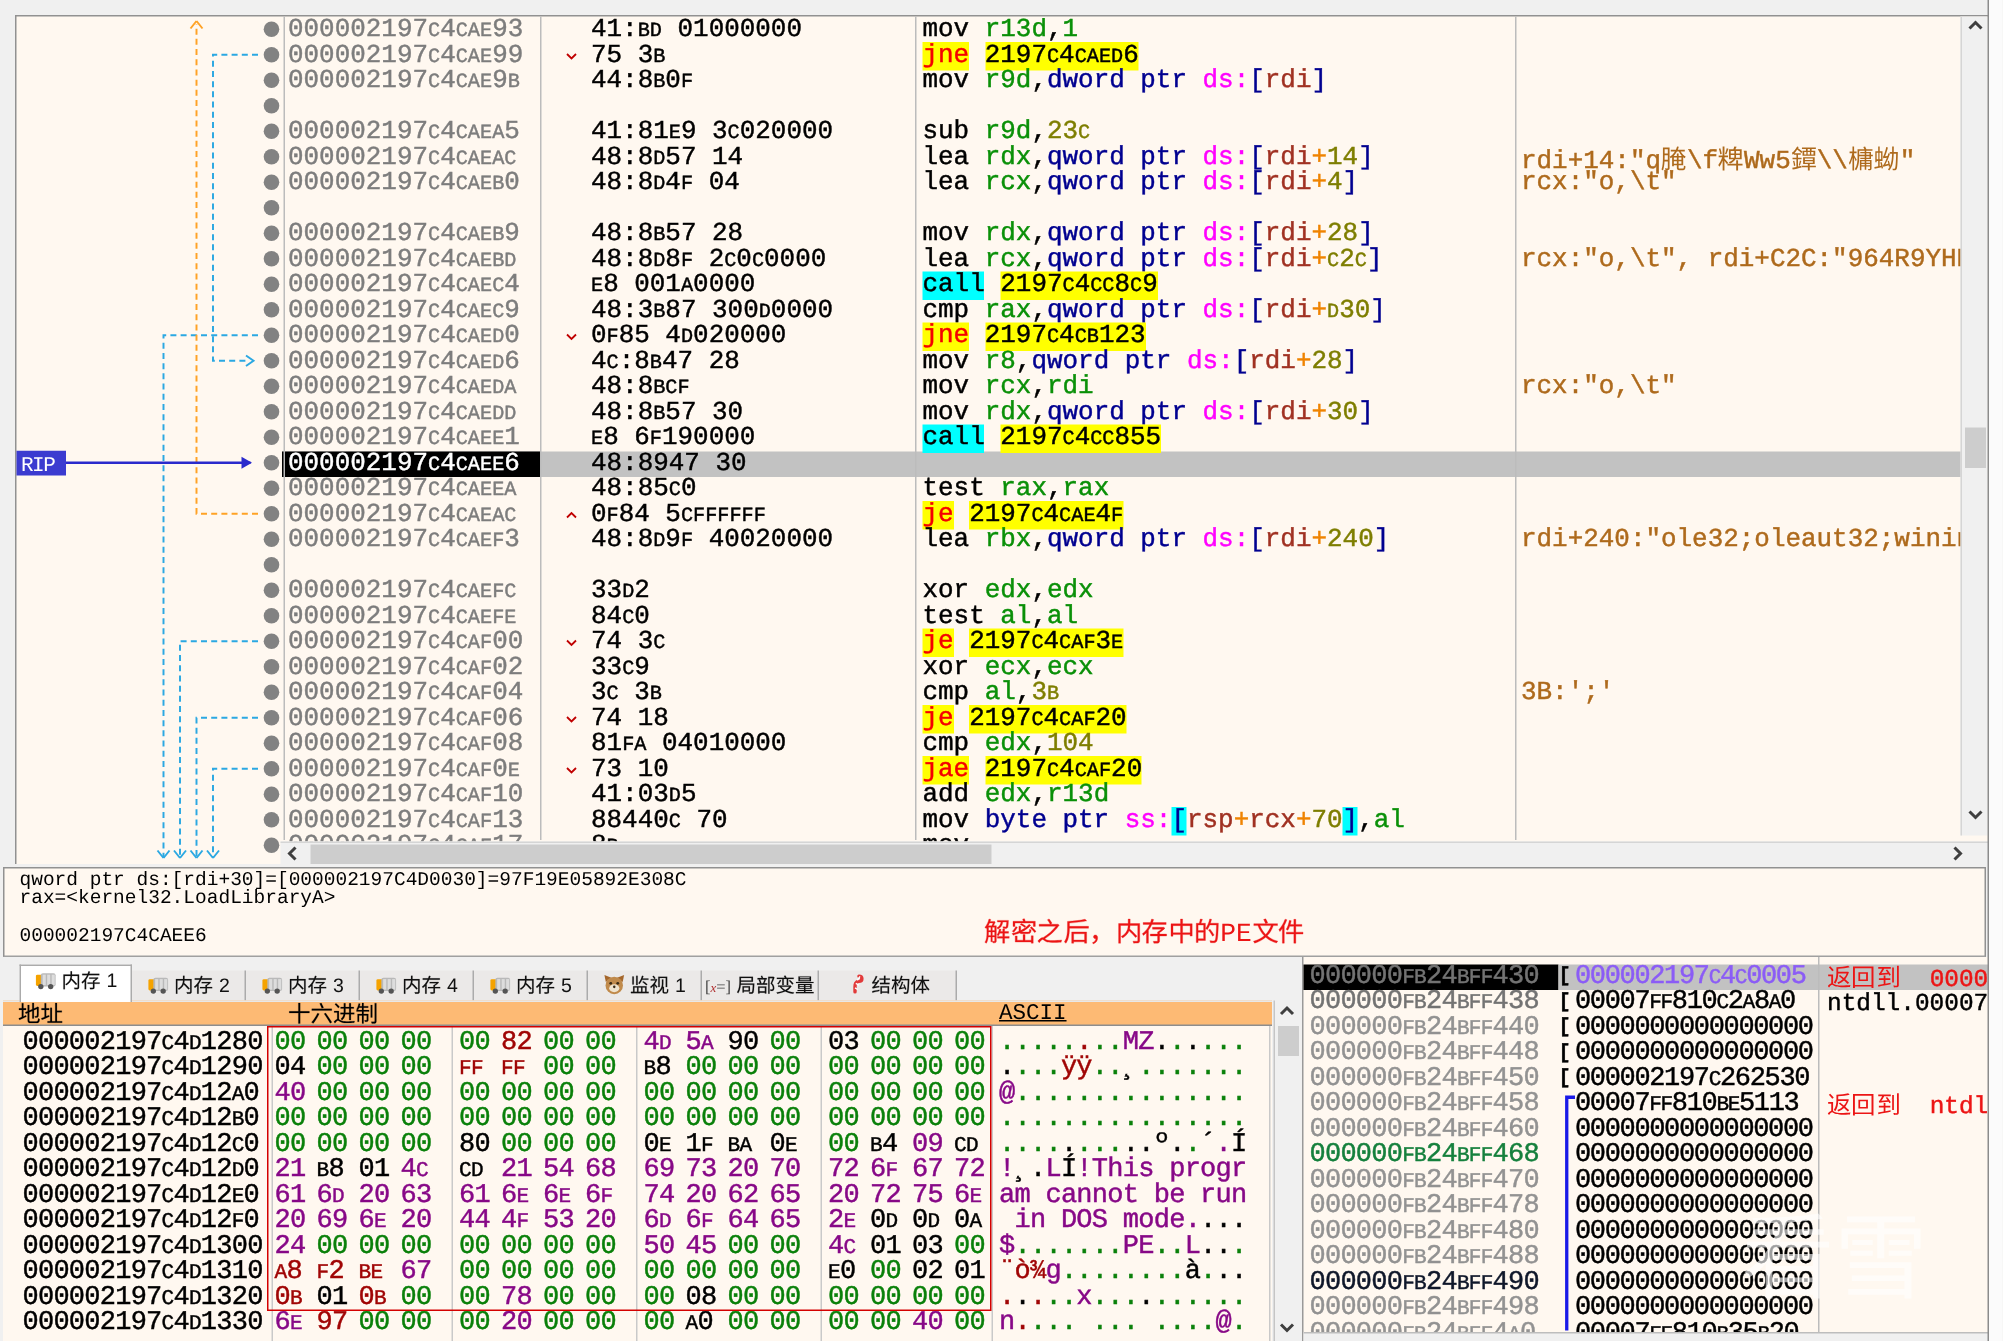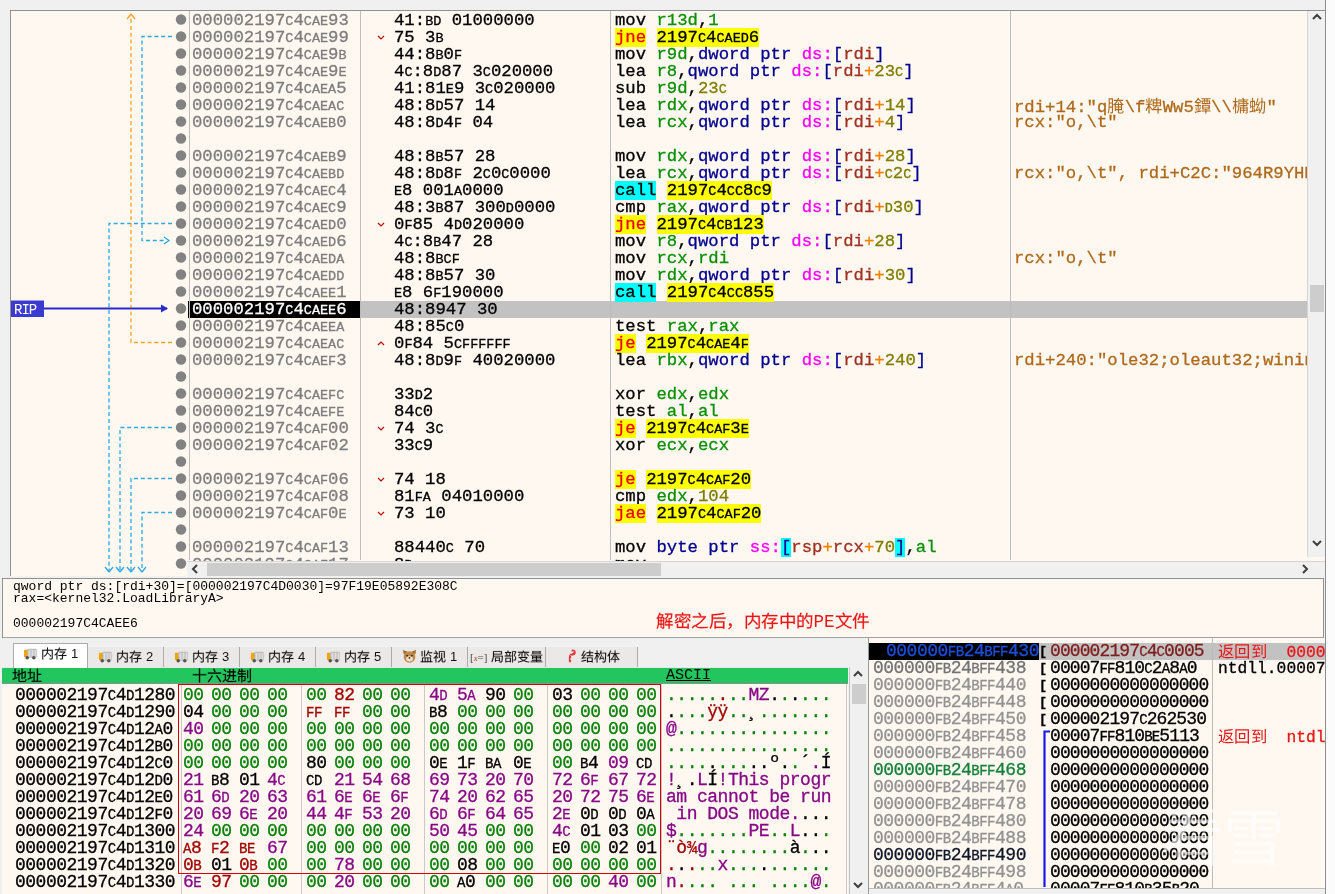--- a/index.html
+++ b/index.html
@@ -48,21 +48,21 @@
 .mrow,.srow{position:absolute;font-size:18px;line-height:17px;white-space:pre;letter-spacing:-0.5px;-webkit-text-stroke:0.3px}
 .mrow b,.srow b{position:absolute;top:0;font-weight:normal}
 .sval{letter-spacing:-0.9px}
 .scmt{font-size:16.3px;letter-spacing:0}
 kg{color:#0A800A}kk{color:#000}kp{color:#870887}km{color:#A00505}
 .tab{position:absolute;top:9px;height:20px;background:#EBE9E8;border-right:1px solid #ABABAB;
  font-size:13px;color:#111;font-family:"Liberation Sans",sans-serif;text-align:left;line-height:20px;white-space:pre}
 .tab svg,.hdr svg{width:1em;height:1em;vertical-align:-0.13em;fill:currentColor}
 .tab .cj,.hdr .cj{stroke:currentColor;stroke-width:8px}
 .tab1{top:5px;height:25px;background:#FFF;border:1px solid #ABABAB;border-bottom:none;z-index:3}
-.hdr{position:absolute;left:2px;top:29px;width:846px;height:17px;background:#22c55e;border-top:1px solid #E8E8E8;border-bottom:1px solid #8D8D8D;font-size:15px;color:#000}
+.hdr{position:absolute;left:2px;top:29px;width:846px;height:17px;background:#fdba74;border-top:1px solid #E8E8E8;border-bottom:1px solid #8D8D8D;font-size:15px;color:#000}
 .hdr b{position:absolute;font-weight:normal;text-decoration:underline;line-height:16px;white-space:pre}
 #grid{position:absolute;left:2px;top:46px;width:846px;height:210px;background:#FFF8F0;overflow:hidden}
 .wm{position:absolute;color:#FFF;opacity:.62}
 .wm svg{width:1em;height:1em;fill:currentColor}
 </style></head><body>
 <svg width="0" height="0" style="position:absolute">
     <defs>
       <path id="u5185" d="M99 211V962H173V285H462C457 417 420 582 199 701C217 714 242 742 253 758C388 679 460 584 498 488C590 573 691 677 742 745L804 696C742 621 620 504 521 416C531 371 536 327 538 285H829V860C829 878 824 884 804 885C784 885 716 886 645 883C656 904 668 938 671 959C761 959 823 959 858 947C892 934 903 910 903 861V211H539V40H463V211Z"></path>
       <path id="u5B58" d="M613 531V614H335V684H613V870C613 884 610 888 592 889C574 890 514 890 448 888C458 909 468 938 471 959C557 959 613 959 647 948C680 936 689 915 689 871V684H957V614H689V556C762 510 840 448 894 388L846 351L831 355H420V424H761C718 464 663 505 613 531ZM385 40C373 83 359 127 342 171H63V243H311C246 381 153 510 31 596C43 613 61 645 69 664C112 633 152 598 188 560V958H264V469C316 399 358 323 394 243H939V171H424C438 134 451 96 462 59Z"></path>
       <path id="u76D1" d="M634 359C705 409 793 480 834 527L894 481C850 435 762 366 691 319ZM317 43V519H392V43ZM121 77V487H194V77ZM616 42C580 189 515 329 429 417C447 428 479 451 491 462C541 406 585 332 622 249H944V181H650C665 141 678 99 689 56ZM160 579V865H46V933H957V865H849V579ZM230 865V644H364V865ZM434 865V644H570V865ZM639 865V644H776V865Z"></path>
@@ -107,21 +107,20 @@
 <div class="abs" style="left:1324.5px;top:0;width:1px;height:894px;background:#8C8C8C;z-index:51"></div>
 <div id="dis">
 <div class="sel"></div>
     <div class="sela"></div>
 <div id="rows">
       <div class="r" style="top:0px"><b class="ca">000002197<i>C</i>4<i>CAE</i>93</b><b class="cb">41:<i>BD</i> 01000000</b><b class="ci">mov <g>r13d</g>,<g>1</g></b></div>
 <div class="r" style="top:17px"><svg class="d" style="left:366px;top:6px" width="8" height="6">
           <path d="M1 1 L4 4 L7 1" stroke="#C00000" stroke-width="1.2" fill="none"></path>
         </svg><b class="ca">000002197<i>C</i>4<i>CAE</i>99</b><b class="cb">75 3<i>B</i></b><b class="ci"><j>jne</j> <y>2197<i>C</i>4<i>CAED</i>6</y></b></div>
 <div class="r" style="top:34px"><b class="ca">000002197<i>C</i>4<i>CAE</i>9<i>B</i></b><b class="cb">44:8<i>B</i>0<i>F</i></b><b class="ci">mov <g>r9d</g>,<v>dword ptr </v><s>ds:</s><v>[</v><q>rdi</q><v>]</v></b></div>
-<div class="r" style="top:51px"><b class="ca">000002197<i>C</i>4<i>CAE</i>9<i>E</i></b><b class="cb">4<i>C</i>:8<i>D</i>87 3<i>C</i>020000</b><b class="ci">lea <g>r8</g>,<v>qword ptr </v><s>ds:</s><v>[</v><q>rdi</q><w>+</w><o>23<i>C</i></o><v>]</v></b></div>
 <div class="r" style="top:68px"><b class="ca">000002197<i>C</i>4<i>CAEA</i>5</b><b class="cb">41:81<i>E</i>9 3<i>C</i>020000</b><b class="ci">sub <g>r9d</g>,<o>23<i>C</i></o></b></div>
 <div class="r" style="top:85px"><b class="ca">000002197<i>C</i>4<i>CAEAC</i></b><b class="cb">48:8<i>D</i>57 14</b><b class="ci">lea <g>rdx</g>,<v>qword ptr </v><s>ds:</s><v>[</v><q>rdi</q><w>+</w><o>14</o><v>]</v></b><b class="cc">rdi+14:"q<svg class="cj" viewBox="0 0 1000 1000">
             <use href="#u814C"></use>
           </svg>\f<svg class="cj" viewBox="0 0 1000 1000">
             <use href="#u7CBA"></use>
           </svg>Ww5<svg class="cj" viewBox="0 0 1000 1000">
             <use href="#u9414"></use>
           </svg>\\<svg class="cj" viewBox="0 0 1000 1000">
             <use href="#u69E6"></use>
           </svg><svg class="cj" viewBox="0 0 1000 1000">
@@ -144,27 +143,29 @@
 <div class="r" style="top:323px"><svg class="d" style="left:366px;top:5px" width="8" height="6">
           <path d="M1 5 L4 2 L7 5" stroke="#C00000" stroke-width="1.2" fill="none"></path>
         </svg><b class="ca">000002197<i>C</i>4<i>CAEAC</i></b><b class="cb">0<i>F</i>84 5<i>CFFFFFF</i></b><b class="ci"><j>je</j> <y>2197<i>C</i>4<i>CAE</i>4<i>F</i></y></b></div>
 <div class="r" style="top:340px"><b class="ca">000002197<i>C</i>4<i>CAEF</i>3</b><b class="cb">48:8<i>D</i>9<i>F</i> 40020000</b><b class="ci">lea <g>rbx</g>,<v>qword ptr </v><s>ds:</s><v>[</v><q>rdi</q><w>+</w><o>240</o><v>]</v></b><b class="cc">rdi+240:"ole32;oleaut32;winine</b></div>
 <div class="r" style="top:374px"><b class="ca">000002197<i>C</i>4<i>CAEFC</i></b><b class="cb">33<i>D</i>2</b><b class="ci">xor <g>edx</g>,<g>edx</g></b></div>
 <div class="r" style="top:391px"><b class="ca">000002197<i>C</i>4<i>CAEFE</i></b><b class="cb">84<i>C</i>0</b><b class="ci">test <g>al</g>,<g>al</g></b></div>
 <div class="r" style="top:408px"><svg class="d" style="left:366px;top:6px" width="8" height="6">
           <path d="M1 1 L4 4 L7 1" stroke="#C00000" stroke-width="1.2" fill="none"></path>
         </svg><b class="ca">000002197<i>C</i>4<i>CAF</i>00</b><b class="cb">74 3<i>C</i></b><b class="ci"><j>je</j> <y>2197<i>C</i>4<i>CAF</i>3<i>E</i></y></b></div>
 <div class="r" style="top:425px"><b class="ca">000002197<i>C</i>4<i>CAF</i>02</b><b class="cb">33<i>C</i>9</b><b class="ci">xor <g>ecx</g>,<g>ecx</g></b></div>
+<div class="r" style="top:442px"><b class="ca">000002197<i>C</i>4<i>CAF</i>04</b><b class="cb">3<i>C</i> 3<i>B</i></b><b class="ci">cmp <g>al</g>,<o>3<i>B</i></o></b><b class="cc">3B:';'</b></div>
 <div class="r" style="top:459px"><svg class="d" style="left:366px;top:6px" width="8" height="6">
           <path d="M1 1 L4 4 L7 1" stroke="#C00000" stroke-width="1.2" fill="none"></path>
         </svg><b class="ca">000002197<i>C</i>4<i>CAF</i>06</b><b class="cb">74 18</b><b class="ci"><j>je</j> <y>2197<i>C</i>4<i>CAF</i>20</y></b></div>
 <div class="r" style="top:476px"><b class="ca">000002197<i>C</i>4<i>CAF</i>08</b><b class="cb">81<i>FA</i> 04010000</b><b class="ci">cmp <g>edx</g>,<o>104</o></b></div>
 <div class="r" style="top:493px"><svg class="d" style="left:366px;top:6px" width="8" height="6">
           <path d="M1 1 L4 4 L7 1" stroke="#C00000" stroke-width="1.2" fill="none"></path>
         </svg><b class="ca">000002197<i>C</i>4<i>CAF</i>0<i>E</i></b><b class="cb">73 10</b><b class="ci"><j>jae</j> <y>2197<i>C</i>4<i>CAF</i>20</y></b></div>
+<div class="r" style="top:510px"><b class="ca">000002197<i>C</i>4<i>CAF</i>10</b><b class="cb">41:03<i>D</i>5</b><b class="ci">add <g>edx</g>,<g>r13d</g></b></div>
 <div class="r" style="top:527px"><b class="ca">000002197<i>C</i>4<i>CAF</i>13</b><b class="cb">88440<i>C</i> 70</b><b class="ci">mov <v>byte ptr </v><s>ss:</s><c><v>[</v></c><q>rsp</q><w>+</w><q>rcx</q><w>+</w><o>70</o><c><v>]</v></c>,<g>al</g></b></div>
 <div class="r" style="top:544px"><b class="ca">000002197<i>C</i>4<i>CAF</i>17</b><b class="cb">8<i>B</i></b><b class="ci">mov</b></div>
     </div>
 <svg class="d" style="left:0;top:0" width="177" height="565">
       <circle cx="170" cy="8.5" r="5.2" fill="#828282"></circle>
       <circle cx="170" cy="25.5" r="5.2" fill="#828282"></circle>
       <circle cx="170" cy="42.5" r="5.2" fill="#828282"></circle>
       <circle cx="170" cy="59.5" r="5.2" fill="#828282"></circle>
       <circle cx="170" cy="76.5" r="5.2" fill="#828282"></circle>
       <circle cx="170" cy="93.5" r="5.2" fill="#828282"></circle>
@@ -417,21 +418,21 @@
       <div class="abs" style="left:0;top:213px;width:16px;height:14px">
         <svg width="12" height="10" style="display:block;margin:auto">
           <path d="M2 3 L6 7 L10 3" stroke="#3F3F3F" stroke-width="2" fill="none"></path>
         </svg>
       </div>
     </div>
   </div>
 <div id="stk">
     <div class="abs" style="left:0;top:5px;width:170px;height:17px;background:#000"></div>
     <div class="abs" style="left:170px;top:5px;width:287px;height:17px;background:#C2C2C2"></div>
-    <div class="srow" style="top:5px"><b style="left:17px;color:#1d4ed8">000000<i>FB</i>24<i>BFF</i>430</b><b style="left:170px;color:#000;font-weight:bold;font-size:13.5px">[</b><b class="sval" style="left:181px;color:#7f1d1d">000002197<i>C</i>4<i>C</i>0005</b><b class="scmt" style="left:349px"><span style="color:#EC1515"><svg class="cj" viewBox="0 0 1000 1000">
+    <div class="srow" style="top:5px"><b style="left:4px;color:#737373">000000<i>FB</i>24<i>BFF</i>430</b><b style="left:170px;color:#000;font-weight:bold;font-size:13.5px">[</b><b class="sval" style="left:181px;color:#8b5cf6">000002197<i>C</i>4<i>C</i>0005</b><b class="scmt" style="left:349px"><span style="color:#EC1515"><svg class="cj" viewBox="0 0 1000 1000">
             <use href="#u8FD4"></use>
           </svg><svg class="cj" viewBox="0 0 1000 1000">
             <use href="#u56DE"></use>
           </svg><svg class="cj" viewBox="0 0 1000 1000">
             <use href="#u5230"></use>
           </svg>  00000</span></b></div>
     <div class="srow" style="top:22px"><b style="left:4px;color:#737373">000000<i>FB</i>24<i>BFF</i>438</b><b style="left:170px;color:#000;font-weight:bold;font-size:13.5px">[</b><b class="sval" style="left:181px;color:#000">00007<i>FF</i>810<i>C</i>2<i>A</i>8<i>A</i>0</b><b class="scmt" style="left:349px"><span style="color:#000">ntdll.00007</span></b></div>
     <div class="srow" style="top:39px"><b style="left:4px;color:#929292">000000<i>FB</i>24<i>BFF</i>440</b><b style="left:170px;color:#000;font-weight:bold;font-size:13.5px">[</b><b class="sval" style="left:181px;color:#000">0000000000000000</b></div>
     <div class="srow" style="top:56px"><b style="left:4px;color:#929292">000000<i>FB</i>24<i>BFF</i>448</b><b style="left:170px;color:#000;font-weight:bold;font-size:13.5px">[</b><b class="sval" style="left:181px;color:#000">0000000000000000</b></div>
     <div class="srow" style="top:73px"><b style="left:4px;color:#929292">000000<i>FB</i>24<i>BFF</i>450</b><b style="left:170px;color:#000;font-weight:bold;font-size:13.5px">[</b><b class="sval" style="left:181px;color:#000">000002197<i>C</i>262530</b></div>

